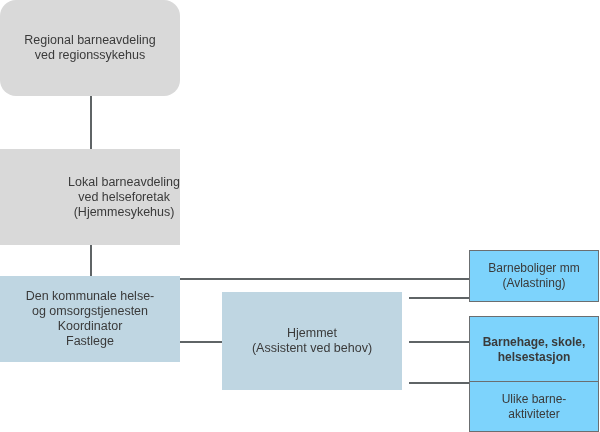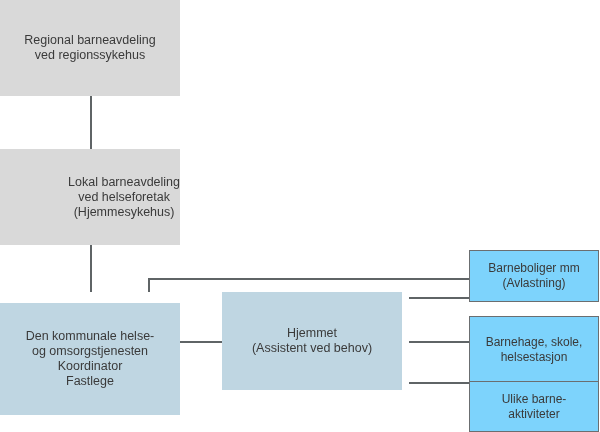--- a/index.html
+++ b/index.html
@@ -20,49 +20,49 @@
 
 <div class="line v" style="left:90px; top:96px; height:53px;"></div>
 <div class="line v" style="left:90px; top:244px; height:48px;"></div>
 <div class="line v" style="left:148px; top:278px; height:14px;"></div>
 <div class="line h" style="left:148px; top:278px; width:322px;"></div>
 <div class="line h" style="left:180px; top:341px; width:50px;"></div>
 <div class="line h" style="left:409px; top:297px; width:61px;"></div>
 <div class="line h" style="left:409px; top:341px; width:61px;"></div>
 <div class="line h" style="left:409px; top:382px; width:61px;"></div>
 
-<div class="box gray" style="left:0; top:0; width:180px; height:96px;">
+<div class="box gray" style="left:0; top:0; width:180px; height:96px;border-radius:16px;">
   <span>Regional barneavdeling
 ved regionssykehus</span>
 </div>
 
 <div class="box gray" style="left:0; top:149px; width:180px; height:96px;justify-content:flex-end;">
   <span>Lokal barneavdeling
 ved helseforetak
 (Hjemmesykehus)</span>
 </div>
 
-<div class="box blue" style="left:0; top:303px; width:180px; height:112px;">
+<div class="box blue" style="left:0; top:276px; width:180px; height:86px;">
   <span>Den kommunale helse-
 og omsorgstjenesten
 Koordinator
 Fastlege</span>
 </div>
 
 <div class="box blue" style="left:222px; top:292px; width:180px; height:98px;">
   <span>Hjemmet
 (Assistent ved behov)</span>
 </div>
 
 <div class="box outline" style="left:469px; top:250px; width:130px; height:52px;">
   <span>Barneboliger mm
 (Avlastning)</span>
 </div>
 
-<div class="box outline" style="left:469px; top:316px; width:130px; height:68px;">
+<div class="box outline" style="left:469px; top:316px; width:130px; height:68px;font-weight:bold;">
   <span>Barnehage, skole,
 helsestasjon</span>
 </div>
 
 <div class="box outline" style="left:469px; top:381px; width:130px; height:51px;text-align:center;">
   <span>Ulike barne-
 aktiviteter</span>
 </div>
 
 </body></html>

